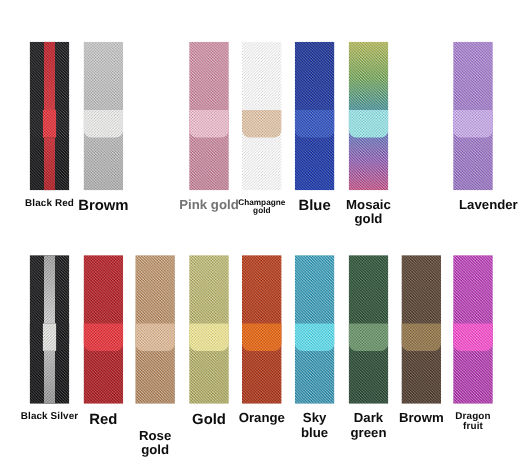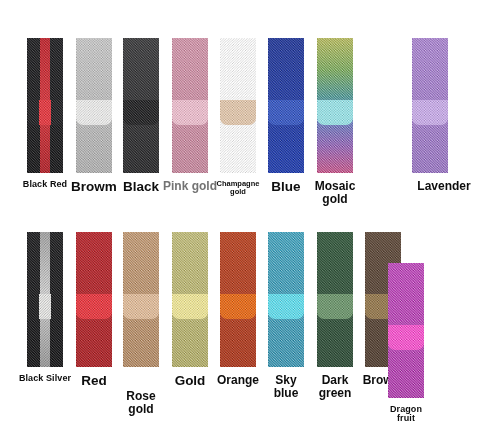--- a/index.html
+++ b/index.html
@@ -124,28 +124,20 @@
         <div class="label size-sm" style="color: rgb(13, 13, 13);">Black Red</div>
       </div>
       <div class="cell" style="left: 76px;">
         <div class="band band-light">
           <div class="band-base" style="background: linear-gradient(rgb(195, 195, 195) 0%, rgb(169, 169, 169) 100%);"></div>
           <div class="clasp" style="background: rgb(236, 236, 235);"></div>
           <div class="mesh"></div>
         </div>
         <div class="label size-lg" style="color: rgb(13, 13, 13);">Browm</div>
       </div>
-      <div class="cell" style="left: 123px;">
-        <div class="band">
-          <div class="band-base" style="background: linear-gradient(rgb(58, 58, 60) 0%, rgb(37, 37, 39) 100%);"></div>
-          <div class="clasp" style="background: rgb(28, 28, 30);"></div>
-          <div class="mesh"></div>
-        </div>
-        <div class="label size-lg" style="color: rgb(13, 13, 13);">Black</div>
-      </div>
       <div class="cell" style="left: 172px;">
         <div class="band band-light">
           <div class="band-base" style="background: linear-gradient(rgb(207, 138, 162) 0%, rgb(194, 123, 148) 100%);"></div>
           <div class="clasp" style="background: rgb(239, 185, 203);"></div>
           <div class="mesh"></div>
         </div>
         <div class="label size-md" style="color: #737373;">Pink gold</div>
       </div>
       <div class="cell" style="left: 220px;">
         <div class="band band-light">
@@ -245,21 +237,21 @@
 green</div>
       </div>
       <div class="cell" style="left: 365px;">
         <div class="band">
           <div class="band-base" style="background: linear-gradient(rgb(96, 73, 56) 0%, rgb(82, 62, 47) 100%);"></div>
           <div class="clasp" style="background: rgb(154, 123, 76);"></div>
           <div class="mesh"></div>
         </div>
         <div class="label size-md" style="color: rgb(13, 13, 13);">Browm</div>
       </div>
-      <div class="cell" style="left: 388px; margin-top: 31px;">
+      <div class="cell" style="left: 412px;">
         <div class="band band-light">
           <div class="band-base" style="background: linear-gradient(rgb(185, 52, 182) 0%, rgb(171, 42, 168) 100%);"></div>
           <div class="clasp" style="background: rgb(250, 63, 203);"></div>
           <div class="mesh"></div>
         </div>
         <div class="label size-sm" style="color: rgb(13, 13, 13);">Dragon
 fruit</div>
       </div>
     </div>
 </div>

